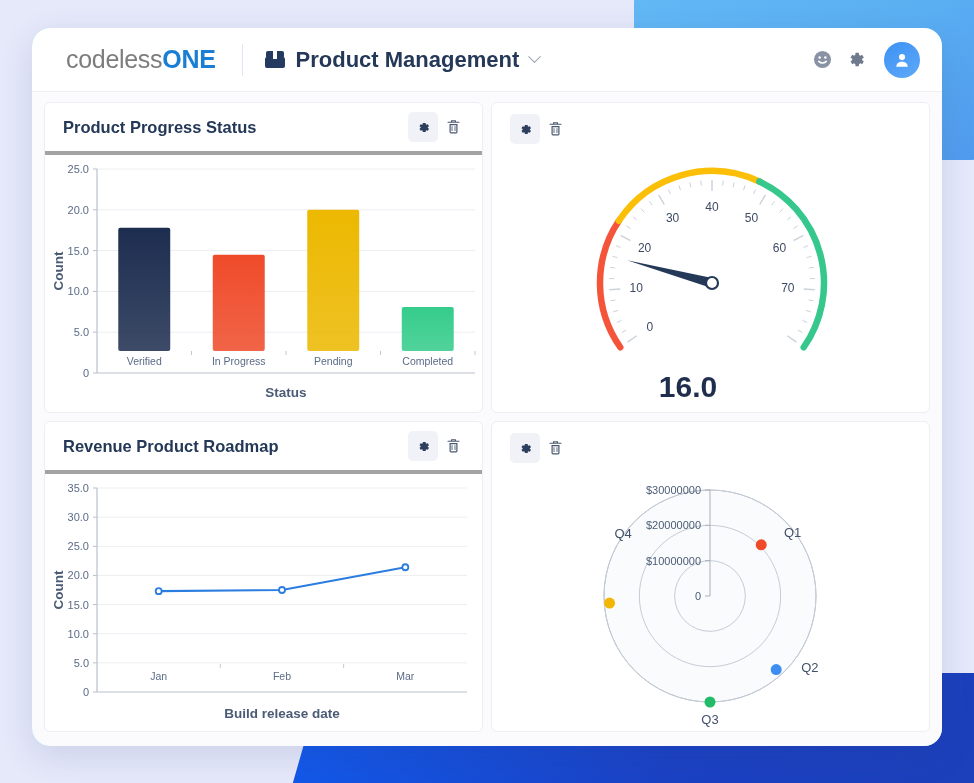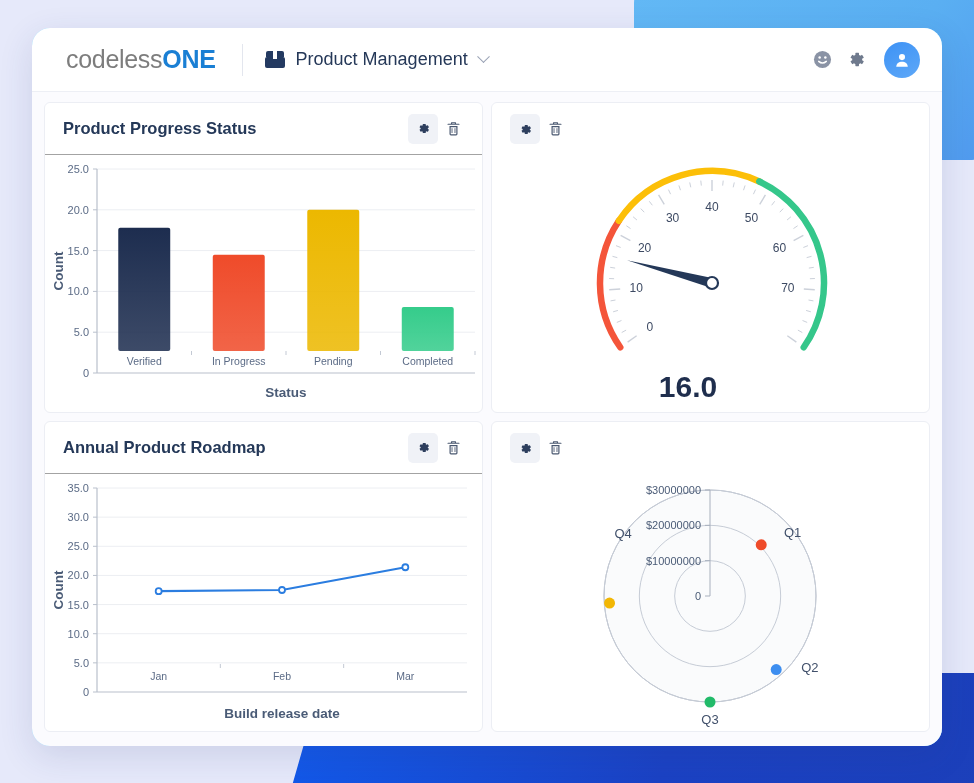--- a/index.html
+++ b/index.html
@@ -81,21 +81,21 @@
     background:#243a61; border-radius:2px;
   }
   .brief-icon .lid {
     position: absolute; left:1px; top:0; width:18px; height:6px;
     background:#243a61; border-radius:2px 2px 0 0;
   }
   .brief-icon .notch {
     position:absolute; left:8px; top:0; width:4px; height:8px; background:#ffffff;
   }
   #workspace-name {
-    font-size: 18px; font-weight: normal; color: #253858;
+    font-size: 22px; font-weight: bold; color: #253858;
   }
   .chev {
     width: 9px; height: 9px;
     border-right: 1.6px solid #9aa3b5;
     border-bottom: 1.6px solid #9aa3b5;
     transform: rotate(45deg) translate(-2px,-2px);
   }
   #topbar-spacer { flex: 1; }
   #topbar-actions { display: flex; align-items: center; gap: 14px; }
   .tb-icon {
@@ -127,21 +127,21 @@
     display: flex;
     flex-direction: column;
     overflow: hidden;
   }
   .panel-head {
     height: 52px;
     flex: 0 0 52px;
     display: flex; align-items: center;
     padding: 0 14px 0 18px;
   }
-  .panel.divided .panel-head { border-bottom: 1px solid #a3a3a3; }
+  .panel.divided .panel-head { border-bottom: 4px solid #a3a3a3; }
   .panel-title {
     font-size: 16.5px; font-weight: bold; color: #243858;
     flex: 1; white-space: nowrap;
   }
   .panel-btn {
     width: 30px; height: 30px; border-radius: 5px;
     display: flex; align-items: center; justify-content: center;
     cursor: pointer; border: none; background: transparent;
   }
   .panel-btn.gear { background: #f0f2f7; }
@@ -354,21 +354,21 @@
             <text x="295.83727816613384" y="136.9706378214908" text-anchor="middle" class="gauge-num">70</text>
             <path d="M134.99852728656197 105.22392403097821 L221.2940952255126 123.17037086855466 L218.7059047744874 132.82962913144533 Z" fill="#243858"></path>
             <circle cx="220" cy="128" r="6" fill="#fff" stroke="#243858" stroke-width="2.2"></circle>
             <text x="196" y="242" text-anchor="middle" class="gauge-val">16.0</text>
           </svg>
       </div>
     </div>
 
     <div class="panel divided">
       <div class="panel-head">
-        <span class="panel-title">Annual Product Roadmap</span>
+        <span class="panel-title">Revenue Product Roadmap</span>
         <button class="panel-btn gear">
           <svg width="15" height="15" viewBox="0 0 20 20">
             <path fill="#2e3f5e" d="M10 7a3 3 0 100 6 3 3 0 000-6zm0 4.5a1.5 1.5 0 110-3 1.5 1.5 0 010 3z"></path>
             <path fill="#2e3f5e" d="M17 11.3l-1.2-.7a6 6 0 000-1.2l1.2-.7a.5.5 0 00.18-.68l-1.2-2.1a.5.5 0 00-.68-.18l-1.2.7a5.5 5.5 0 00-1.1-.63V4.4a.5.5 0 00-.5-.5H9.5a.5.5 0 00-.5.5v1.42a5.5 5.5 0 00-1.1.63l-1.2-.7a.5.5 0 00-.68.18l-1.2 2.1a.5.5 0 00.18.68l1.2.7a6 6 0 000 1.2l-1.2.7a.5.5 0 00-.18.68l1.2 2.1a.5.5 0 00.68.18l1.2-.7c.34.26.71.47 1.1.63v1.42a.5.5 0 00.5.5h3a.5.5 0 00.5-.5v-1.42c.39-.16.76-.37 1.1-.63l1.2.7a.5.5 0 00.68-.18l1.2-2.1a.5.5 0 00-.18-.68z"></path>
           </svg>
         </button>
         <button class="panel-btn">
           <svg width="15" height="16" viewBox="0 0 18 20">
             <path fill="#4a5870" d="M6.5 1.6h5a.7.7 0 01.7.7v1h3.6a.75.75 0 010 1.5H2.2a.75.75 0 010-1.5h3.6v-1a.7.7 0 01.7-.7zm.8 1.7h3.4v-.4H7.3z"></path>
             <path fill="#4a5870" d="M4 6.2h10v10.2a1.8 1.8 0 01-1.8 1.8H5.8A1.8 1.8 0 014 16.4zm1.5 1.5v8.7c0 .2.15.3.3.3h6.4c.17 0 .3-.1.3-.3V7.7z"></path>

